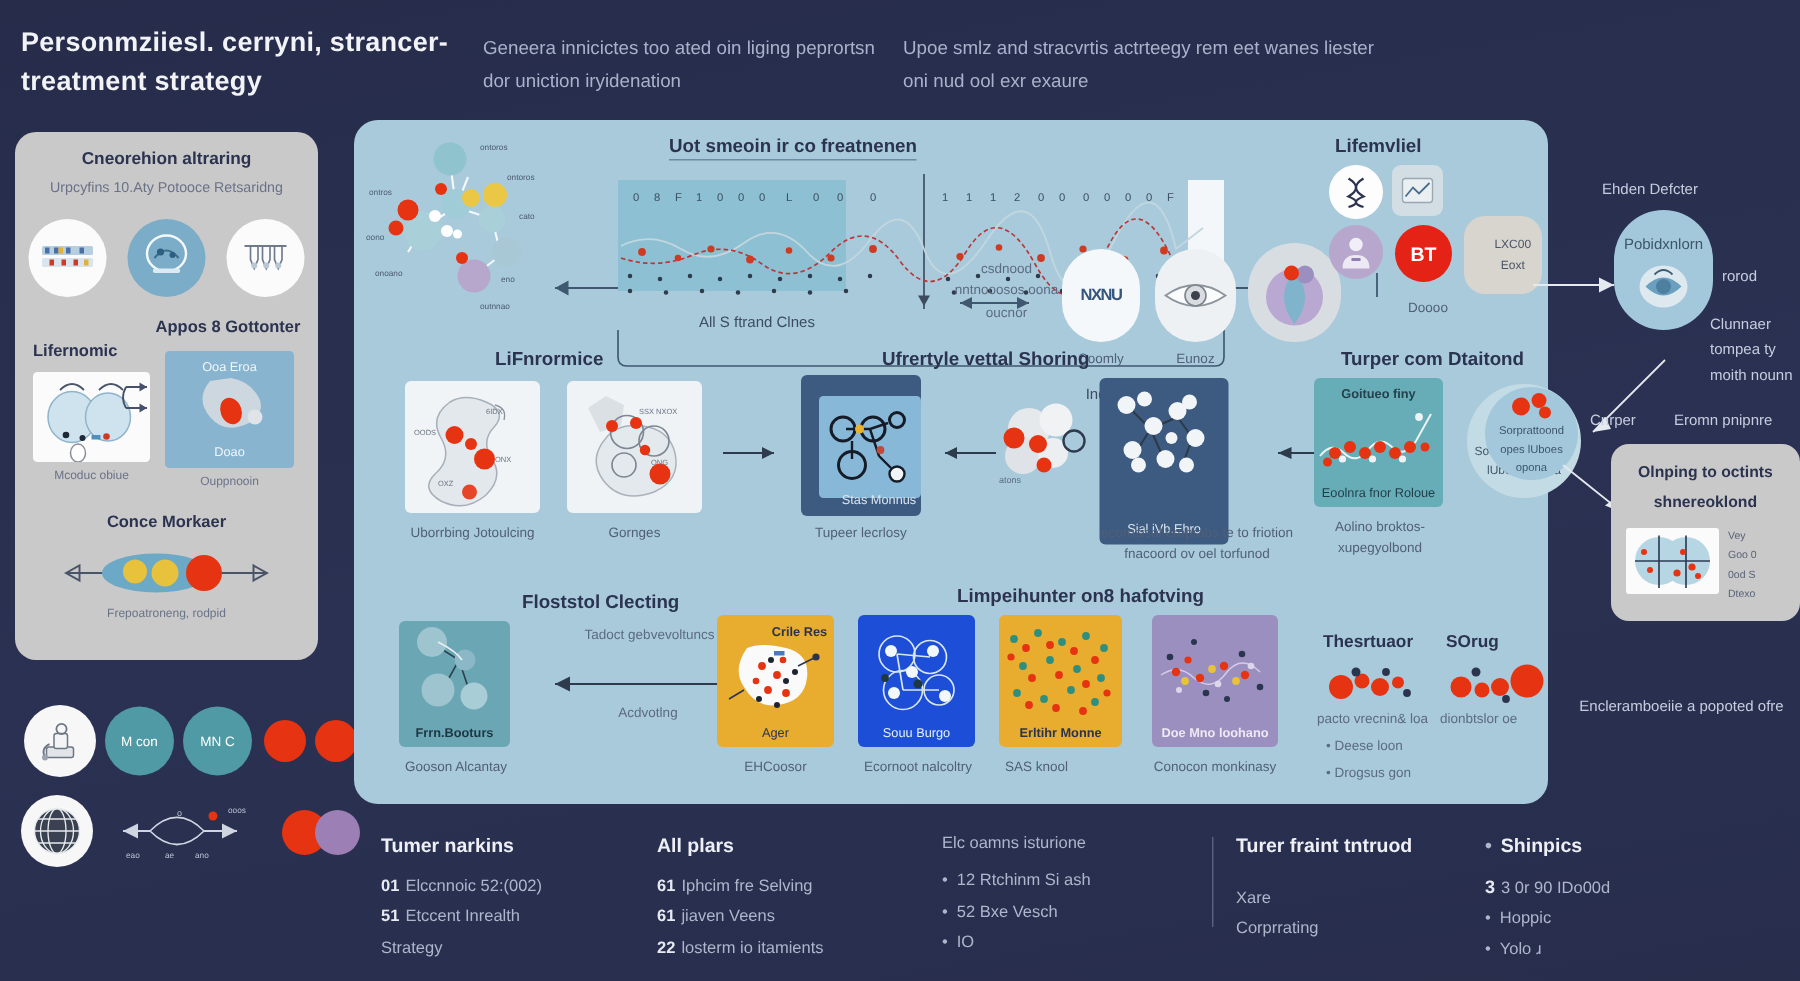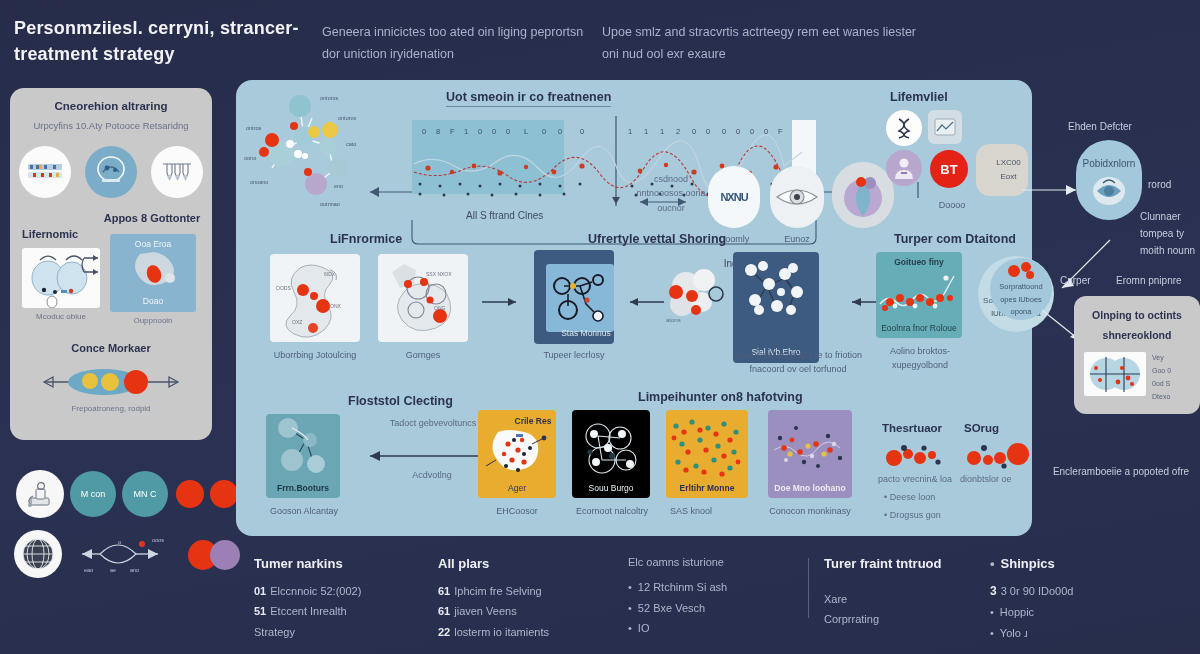--- a/index.html
+++ b/index.html
@@ -638,21 +638,21 @@
           </g>
         <rect x="38" y="10" width="7" height="3" fill="#4a79b5"></rect>
         <path d="M54 20 l12 -6" stroke="#2c3350" stroke-width="1" fill="none"></path>
         <circle cx="66" cy="14" r="2.4" fill="#2c3350"></circle>
         <path d="M18 36 l-10 6" stroke="#2c3350" stroke-width="1" fill="none"></path>
       </svg>
       <div class="tile-inlabel" style="bottom:5px;color:#2c3350;">Ager</div>
     </div>
     <div class="tile-cap" style="left:238px;top:424px;width:86px;">EHCoosor</div>
 
-    <div class="tile" style="left:336px;top:330px;width:78px;height:88px;background:#000000;">
+    <div class="tile" style="left:336px;top:330px;width:78px;height:88px;background:#1d4ed8;">
       <svg width="78" height="66" viewBox="0 0 78 66" style="margin-top:6px;">
         <g fill="none" stroke="#d9e7ec" stroke-width="1.1">
           <circle cx="26" cy="20" r="12"></circle>
             <circle cx="48" cy="22" r="11"></circle>
             <circle cx="30" cy="44" r="13"></circle>
             <circle cx="54" cy="44" r="10"></circle>
           <path d="M26 20 L48 22 M30 44 L54 44 M26 20 L30 44"></path>
         </g>
         <g fill="#f2f7f9">
             <circle cx="22" cy="18" r="4"></circle>

